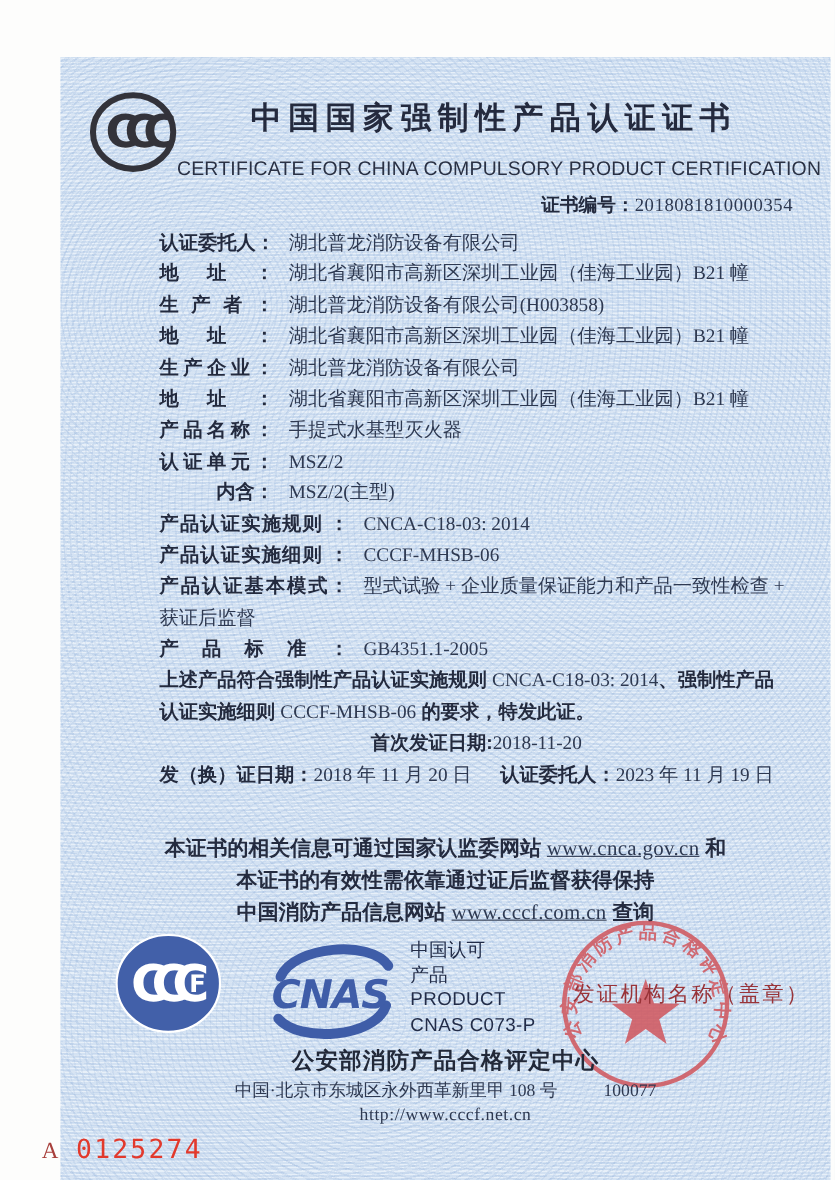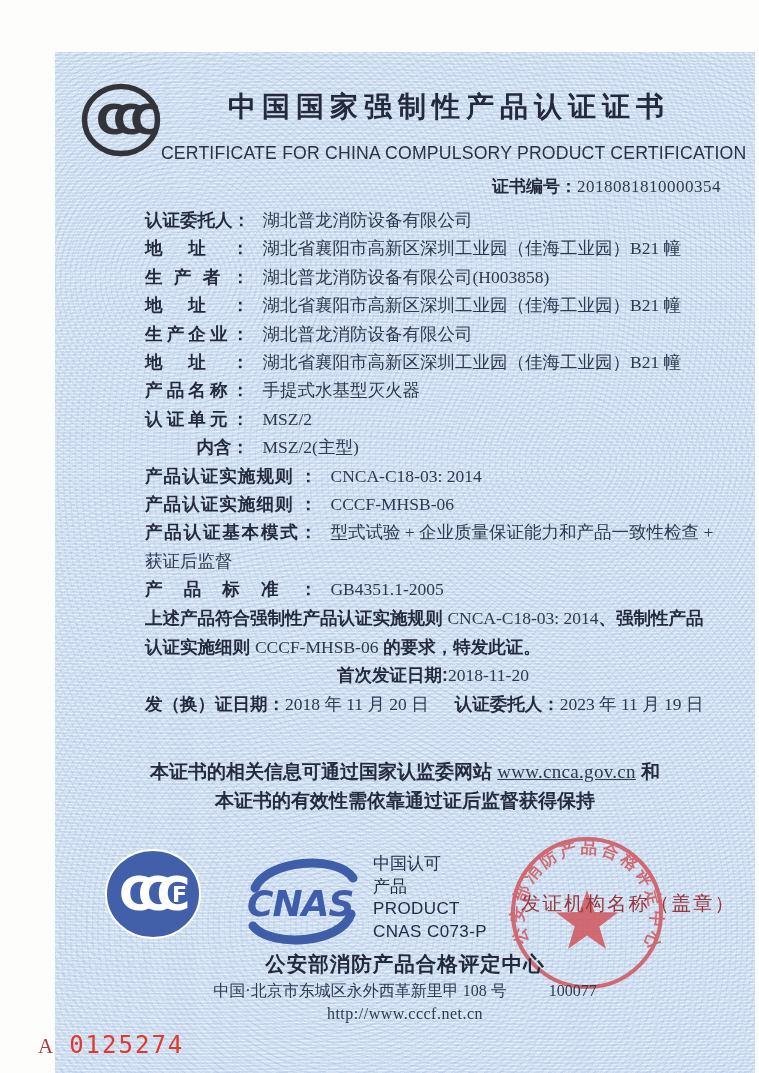--- a/index.html
+++ b/index.html
@@ -157,20 +157,23 @@
     <div class="issue-row">
       <span class="lab">发（换）证日期：</span><span class="v">2018 年 11 月 20 日</span><span class="gap"></span><span class="lab">认证委托人：</span><span class="v">2023 年 11 月 19 日</span>
     </div>
   </div>
 
   <div class="notes">
     <div>
       <span>本证书的相关信息可通过国家认监委网站 </span><span class="url">www.cnca.gov.cn</span><span> 和</span>
     </div>
     <div><span>本证书的有效性需依靠通过证后监督获得保持</span></div>
+    <div>
+      <span>中国消防产品信息网站 </span><span class="url">www.cccf.com.cn</span><span> 查询</span>
+    </div>
   </div>
 
   <svg class="logo-cccf" width="100" height="96" viewBox="0 0 100 96">
     <ellipse cx="50" cy="48" rx="47" ry="44" fill="#4260a9"></ellipse>
     <ellipse cx="50" cy="48" rx="47" ry="44" fill="none" stroke="#ffffff" stroke-width="2"></ellipse>
     <text x="16" y="64" font-family="DejaVu Sans, sans-serif" font-size="46" font-weight="bold" fill="#ffffff" letter-spacing="-15">CCC</text>
     <text x="69" y="56" font-family="DejaVu Sans, sans-serif" font-size="22" font-weight="bold" fill="#ffffff">F</text>
   </svg>
 
   <svg class="logo-cnas" width="124" height="100" viewBox="0 0 124 100">

